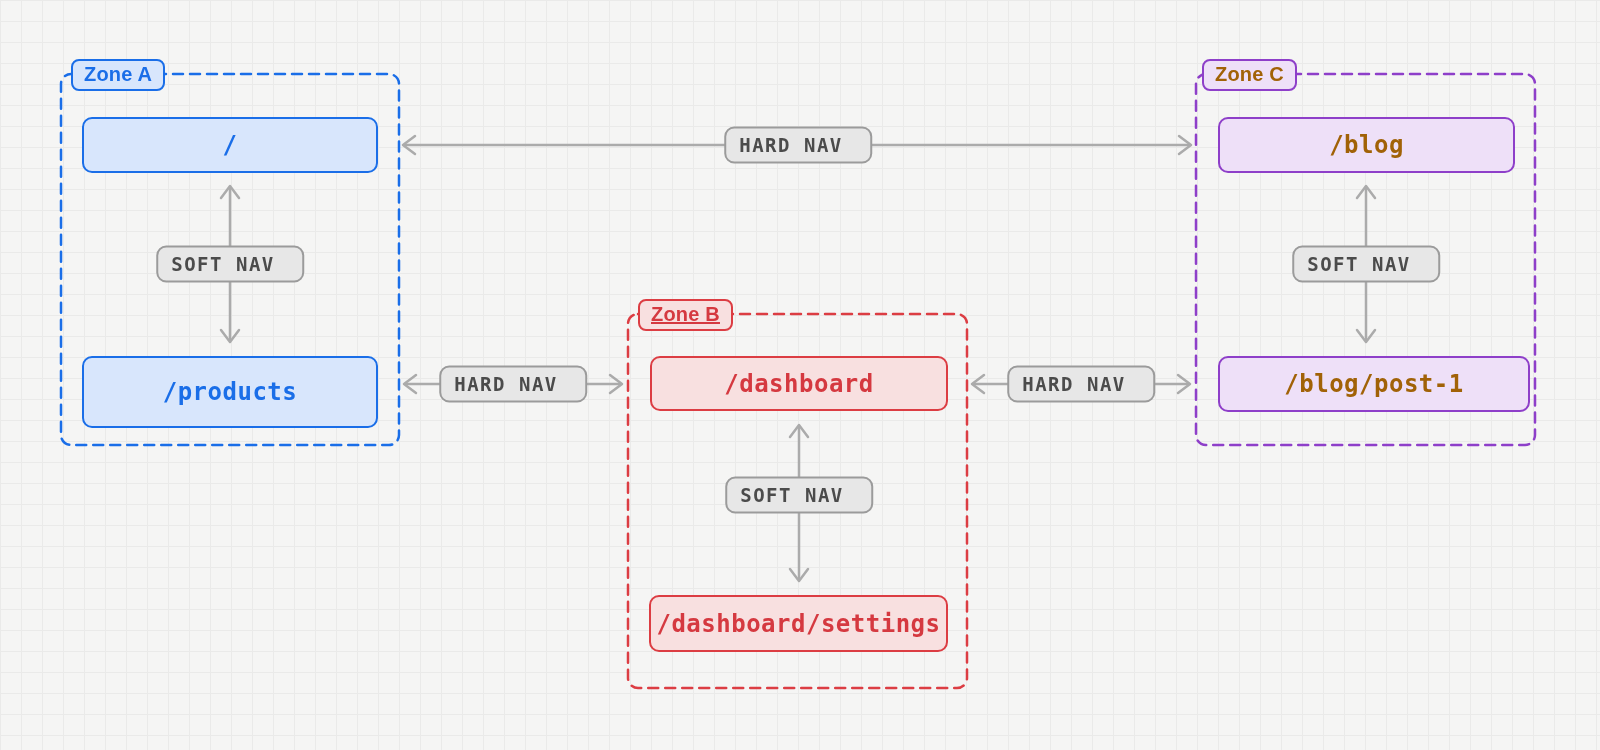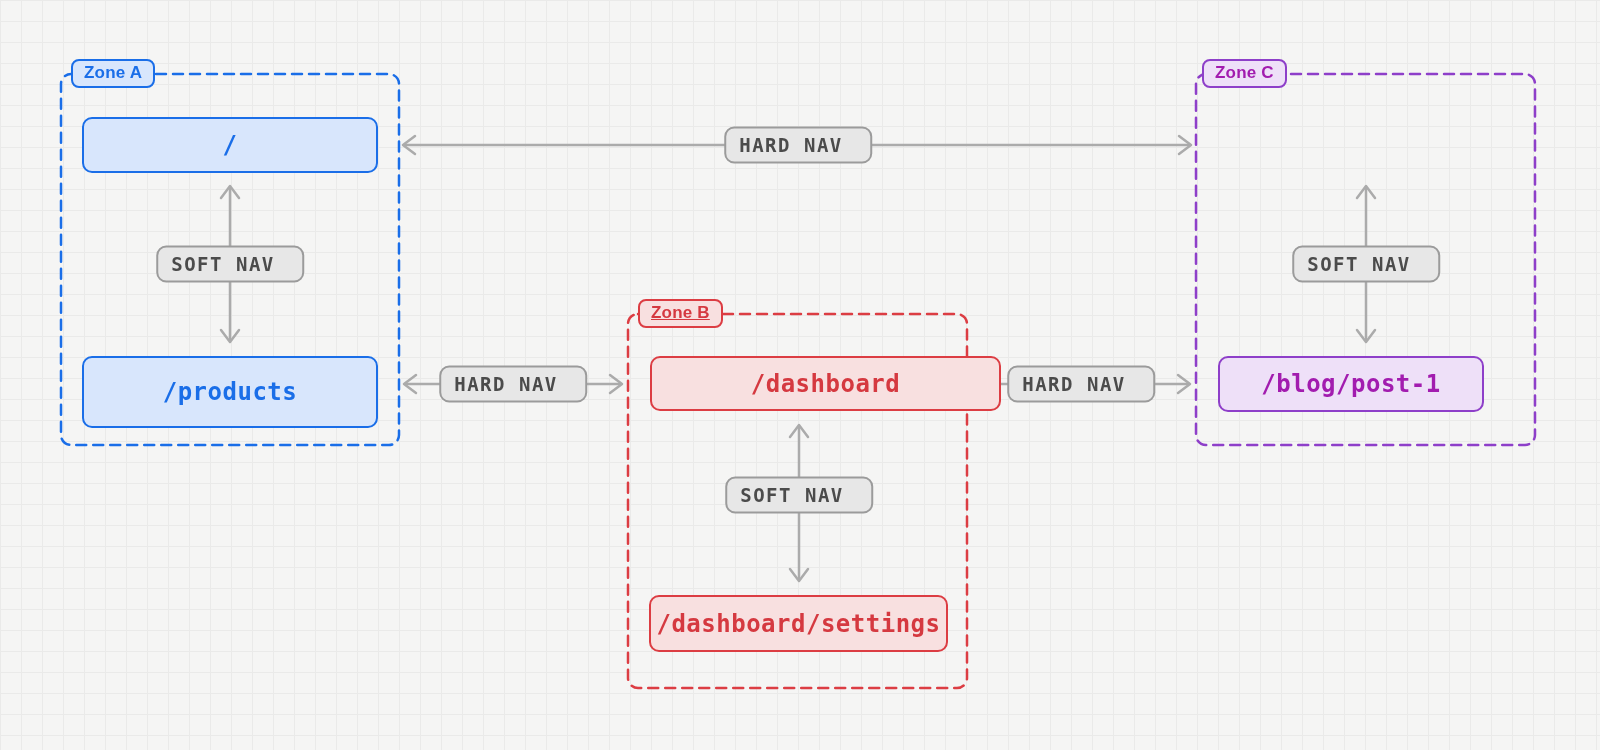--- a/index.html
+++ b/index.html
@@ -18,41 +18,41 @@
     background-size: 21px 21px;
   }
   svg.wires { position: absolute; inset: 0; }
   svg.wires * { vector-effect: non-scaling-stroke; }
 
   .zone-label {
     position: absolute;
     padding: 2px 11px 3px 11px;
     border-radius: 8px;
     border: 2.5px solid;
-    font-size: 17px;
+    font-size: 20px;
     font-weight: 600;
     letter-spacing: 0.2px;
     white-space: nowrap;
     z-index: 3;
   }
   .node {
     position: absolute;
     display: flex; align-items: center; justify-content: center;
     border: 2.5px solid;
     border-radius: 10px;
     font-family: "DejaVu Sans Mono", monospace;
     font-weight: bold;
     font-size: 24px;
     letter-spacing: 0.5px;
     box-sizing: border-box;
     z-index: 2;
   }
   .blue   { background: #d8e6fc; border-color: #1a6ee8; color: #1a6ee8; }
   .red    { background: #f8e0e0; border-color: #dc3d43; color: #d53940; }
-  .purple { background: #eee0f8; border-color: #8e3fc9; color: #a21caf; }
+  .purple { background: #eee0f8; border-color: #8e3fc9; color: #a16207; }
 
   .nav-pill {
     position: absolute;
     transform: translate(-50%, -50%);
     background: #e7e7e7;
     border: 2.5px solid #9b9b9b;
     border-radius: 10px;
     color: #4b4b4b;
     font-family: "DejaVu Sans Mono", monospace;
     font-weight: bold;
@@ -111,24 +111,25 @@
     </g>
   </svg>
 
   <div class="zone-label blue" style="left:71px; top:59px;">Zone A</div>
   <div class="zone-label red" style="left:638px; top:299px;text-decoration:underline;">Zone B</div>
   <div class="zone-label purple" style="left:1202px; top:59px;">Zone C</div>
 
   <div class="node blue" style="left:82px; top:117px; width:296px; height:56px;">/</div>
   <div class="node blue" style="left:82px; top:356px; width:296px; height:72px;">/products</div>
 
-  <div class="node red" style="left:650px; top:356px; width:351px; height:55px;">/dashboard</div>
+  <div class="node red" style="left:650px; top:356px; width:298px; height:55px;">/dashboard</div>
   <div class="node red" style="left:649px; top:595px; width:299px; height:57px;">/dashboard/settings</div>
 
-  <div class="node purple" style="left:1218px; top:356px; width:266px; height:56px;">/blog/post-1</div>
+  <div class="node purple" style="left:1218px; top:117px; width:297px; height:56px;">/blog</div>
+  <div class="node purple" style="left:1218px; top:356px; width:312px; height:56px;">/blog/post-1</div>
 
   <div class="nav-pill" style="left:798px; top:145px;">HARD NAV</div>
   <div class="nav-pill" style="left:513px; top:384px;">HARD NAV</div>
   <div class="nav-pill" style="left:1081px; top:384px;">HARD NAV</div>
 
   <div class="nav-pill" style="left:230px; top:264px;">SOFT NAV</div>
   <div class="nav-pill" style="left:799px; top:495px;">SOFT NAV</div>
   <div class="nav-pill" style="left:1366px; top:264px;">SOFT NAV</div>
 
 </div>

